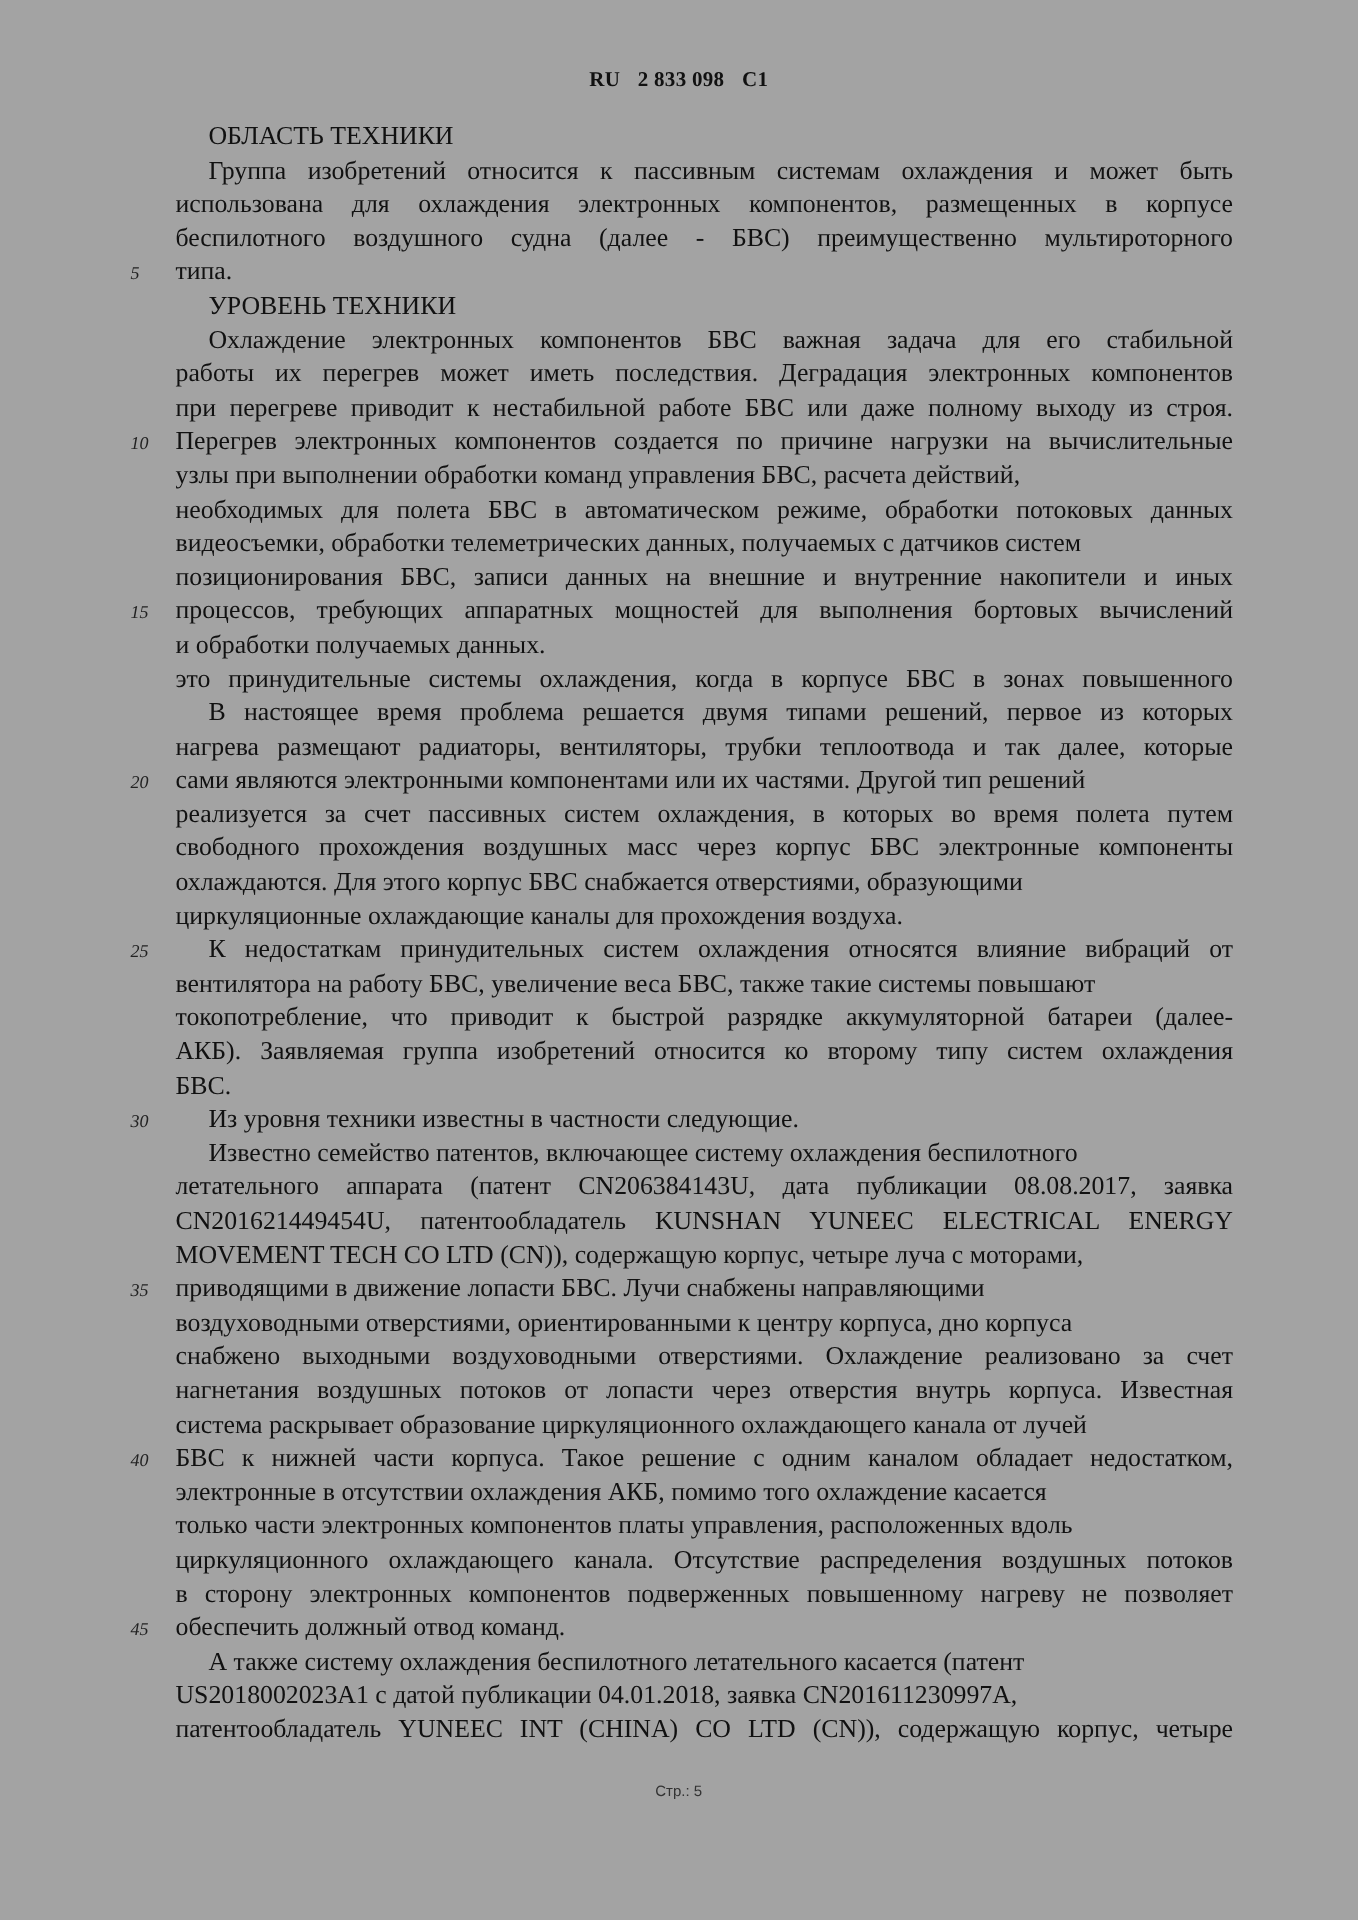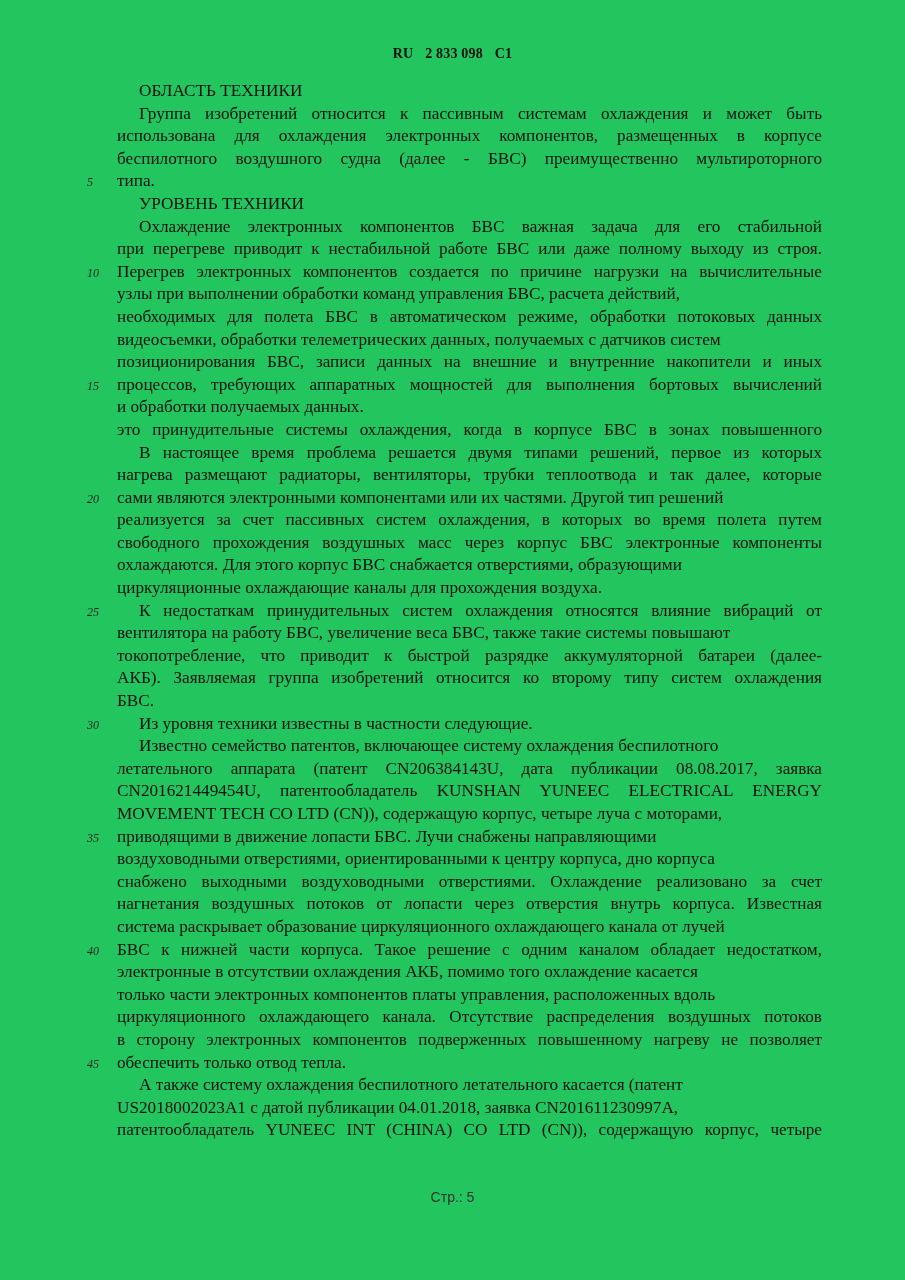--- a/index.html
+++ b/index.html
@@ -1,30 +1,30 @@
 <!DOCTYPE html>
 <html><head>
 <meta charset="utf-8">
 <style>
   html, body { margin: 0; padding: 0; background: #ffffff; }
   body { width: 905px; height: 1280px; position: relative; overflow: hidden; }
-  .page { position: absolute; left: 0; top: 0; width: 905px; height: 1280px; background: #22c55e; }
+  .page { position: absolute; left: 0; top: 0; width: 905px; height: 1280px; background: #a3a3a3; }
   .header { position: absolute; top: 46px; left: 0; width: 905px; text-align: center;
     font-family: "Liberation Serif", serif; font-size: 14px; font-weight: bold; color: #111; letter-spacing: 0.2px; }
   .header span { margin: 0 4px; }
   .body-text { position: absolute; left: 117px; top: 80px; width: 705px;
     font-family: "Liberation Serif", serif; font-size: 17.2px; line-height: 22.6px; color: #111; }
   .line { position: relative; white-space: nowrap; height: 22.6px; }
   .line.indent .t { padding-left: 22px; }
   .lnum { position: absolute; left: -30px; top: 1px; font-family: "Liberation Serif", serif;
     font-style: italic; font-size: 12px; color: #222; }
   .heading .t { padding-left: 22px; text-align: center; }
   .j { display: block; text-align: justify; text-align-last: justify; }
   .footer { position: absolute; top: 1189px; left: 0; width: 905px; text-align: center;
-    font-family: "Liberation Sans", sans-serif; font-size: 14px; color: #333; }
+    font-family: "Liberation Sans", sans-serif; font-size: 10px; color: #333; }
 </style>
 </head>
 <body>
 
 <div class="page">
   <div class="header">
     <span>RU</span>
     <span>2 833 098</span>
     <span>C1</span>
   </div>
@@ -37,20 +37,23 @@
       <div class="line">
         <span class="t j">использована для охлаждения электронных компонентов, размещенных в корпусе</span>
       </div>
       <div class="line">
         <span class="t j">беспилотного воздушного судна (далее - БВС) преимущественно мультироторного</span>
       </div>
       <div class="line"><span class="lnum">5</span><span class="t">типа.</span></div>
       <div class="line heading"><span class="t">УРОВЕНЬ ТЕХНИКИ</span></div>
       <div class="line indent">
         <span class="t j">Охлаждение электронных компонентов БВС важная задача для его стабильной</span>
+      </div>
+      <div class="line">
+        <span class="t j">работы их перегрев может иметь последствия. Деградация электронных компонентов</span>
       </div>
       <div class="line">
         <span class="t j">при перегреве приводит к нестабильной работе БВС или даже полному выходу из строя.</span>
       </div>
       <div class="line">
         <span class="lnum">10</span>
         <span class="t j">Перегрев электронных компонентов создается по причине нагрузки на вычислительные</span>
       </div>
       <div class="line"><span class="t">узлы при выполнении обработки команд управления БВС, расчета действий,</span></div>
       <div class="line">
@@ -118,21 +121,21 @@
         <span class="t j">БВС к нижней части корпуса. Такое решение с одним каналом обладает недостатком,</span>
       </div>
       <div class="line"><span class="t">электронные в отсутствии охлаждения АКБ, помимо того охлаждение касается</span></div>
       <div class="line"><span class="t">только части электронных компонентов платы управления, расположенных вдоль</span></div>
       <div class="line">
         <span class="t j">циркуляционного охлаждающего канала. Отсутствие распределения воздушных потоков</span>
       </div>
       <div class="line">
         <span class="t j">в сторону электронных компонентов подверженных повышенному нагреву не позволяет</span>
       </div>
-      <div class="line"><span class="lnum">45</span><span class="t">обеспечить только отвод тепла.</span></div>
+      <div class="line"><span class="lnum">45</span><span class="t">обеспечить должный отвод команд.</span></div>
       <div class="line indent"><span class="t">А также систему охлаждения беспилотного летательного касается (патент</span></div>
       <div class="line"><span class="t">US2018002023A1 с датой публикации 04.01.2018, заявка CN201611230997A,</span></div>
       <div class="line">
         <span class="t j">патентообладатель YUNEEC INT (CHINA) CO LTD (CN)), содержащую корпус, четыре</span>
       </div>
     </div>
 
   <div class="footer">Стр.: 5</div>
 </div>
 

